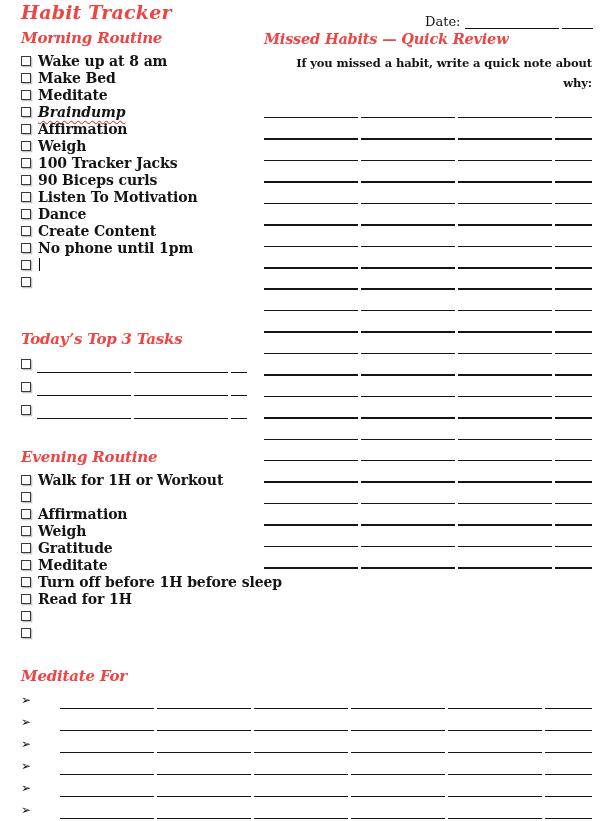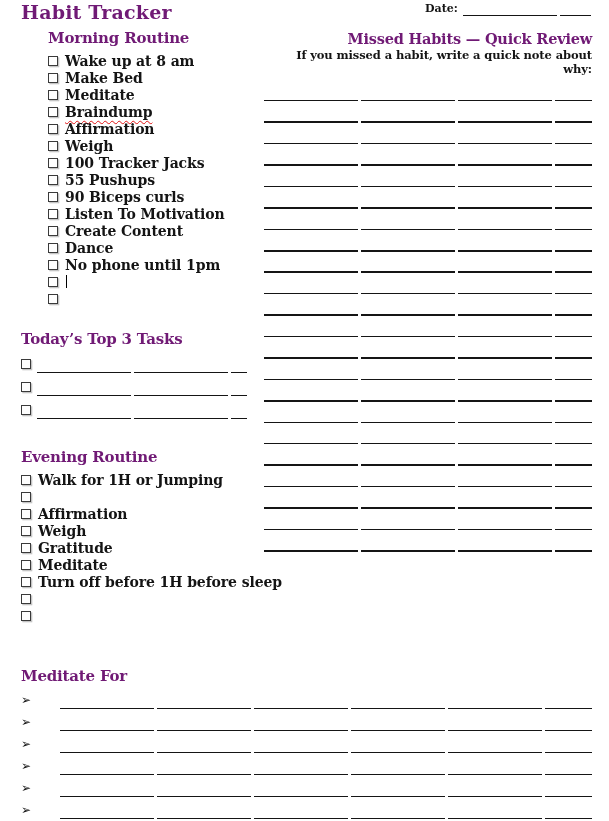--- a/index.html
+++ b/index.html
@@ -1,56 +1,57 @@
 <!DOCTYPE html>
 <html><head>
 <meta charset="utf-8">
 <style>
   html,body { margin:0; padding:0; }
   body {
     width:609px; height:821px; position:relative; overflow:hidden;
     background:#ffffff; font-family:"DejaVu Serif", serif; color:#141414;
     -webkit-font-smoothing:antialiased;
   }
-  .teal { color:#701a75; }
+  .teal { color:#ef4444;font-style:italic; }
   h1,h2 { margin:0; font-weight:bold; }
   h1 { font-size:19px; line-height:24px; letter-spacing:.2px; }
   h2 { font-size:15px; line-height:18px; letter-spacing:-.2px; }
 
   
   .ink { position:relative; }
   .ink::after {
     content:""; position:absolute; left:0; right:0; bottom:0; height:1.5px;
     background:repeating-linear-gradient(90deg,#151515 0 94px, rgba(0,0,0,0) 94px 97px);
   }
 
   
   .title { position:absolute; left:21px; top:0; }
   .date-wrap { position:absolute; left:425px; top:2px; display:flex; align-items:flex-end; }
-  .date-label { font-weight:bold; font-size:11px; line-height:14px; }
+  .date-label { font-weight:normal; font-size:13px; line-height:14px;margin-top:13px; }
   .date-line { width:128px; height:13px; margin-left:5px; }
 
   
   .check-row { display:flex; align-items:center; height:17px; }
   .cb {
     width:8px; height:8px; flex:none; margin-right:7px;
     border:1.5px solid #3a3a3a; background:#fefefe;
     box-shadow:1.3px 1.3px 0 0 #c4c4c4;
   }
   .item-label { font-weight:bold; font-size:14px; letter-spacing:-.1px; white-space:nowrap; }
   .misspelled {
     text-decoration-line:underline; text-decoration-style:wavy;
     text-decoration-color:#e01515; text-decoration-thickness:1px;
     text-underline-offset:2.5px;
+    font-style:italic;
   }
   .cursor { display:none; width:1.3px; height:13px; background:#000; margin-left:1px; }
   .has-cursor .cursor { display:inline-block; }
 
   
-  .sec-morning  { position:absolute; left:21px; top:29px;  width:232px;margin-left:27px; }
+  .sec-morning  { position:absolute; left:21px; top:29px;  width:232px; }
   .sec-tasks    { position:absolute; left:21px; top:330px; width:226px; }
   .sec-evening  { position:absolute; left:21px; top:448px; width:236px; }
   .sec-grateful { position:absolute; left:21px; top:667px; width:571px; }
   .sec-review   { position:absolute; left:264px; top:30px; width:328px; }
   .sec-morning h2, .sec-tasks h2, .sec-evening h2, .sec-grateful h2 { margin-bottom:5px; }
 
   
   .task-rows { margin-top:5px; }
   .task-row { position:relative; height:23px; }
   .task-row .cb { position:absolute; left:0; top:6px; margin:0; }
@@ -59,24 +60,24 @@
   
   .gl-rows { margin-top:2px; }
   .gl-row { position:relative; height:22px; }
   .arrow {
     position:absolute; left:0; top:3px; font-family:"DejaVu Sans", sans-serif;
     font-size:12px; line-height:14px; color:#111;
   }
   .gl-line { position:absolute; left:39px; right:0; bottom:3px; height:10px; }
 
   
-  .sec-review h2 { text-align:right; font-size:14.5px; }
+  .sec-review h2 { text-align:left; font-size:14.5px; }
   .review-prompt {
-    text-align:right; font-weight:bold; font-size:11.5px; line-height:14px;
-    letter-spacing:-.1px;
+    text-align:right; font-weight:bold; font-size:11.5px; line-height:20px;
+    margin-top:5px; letter-spacing:-.1px;
   }
   .review-lines { margin-top:4px; }
   .wline { height:21.45px; }
 </style>
 </head>
 <body>
 
 <h1 class="title teal">Habit Tracker</h1>
 <div class="date-wrap">
   <span class="date-label">Date:</span>
@@ -115,41 +116,36 @@
       <span class="item-label">Weigh</span>
 
     </div>
     <div class="check-row">
       <span class="cb"></span>
       <span class="item-label">100 Tracker Jacks</span>
 
     </div>
     <div class="check-row">
       <span class="cb"></span>
-      <span class="item-label">55 Pushups</span>
-
-    </div>
-    <div class="check-row">
-      <span class="cb"></span>
       <span class="item-label">90 Biceps curls</span>
 
     </div>
     <div class="check-row">
       <span class="cb"></span>
       <span class="item-label">Listen To Motivation</span>
 
     </div>
     <div class="check-row">
       <span class="cb"></span>
+      <span class="item-label">Dance</span>
+
+    </div>
+    <div class="check-row">
+      <span class="cb"></span>
       <span class="item-label">Create Content</span>
-
-    </div>
-    <div class="check-row">
-      <span class="cb"></span>
-      <span class="item-label">Dance</span>
 
     </div>
     <div class="check-row">
       <span class="cb"></span>
       <span class="item-label">No phone until 1pm</span>
 
     </div>
     <div class="check-row has-cursor">
       <span class="cb"></span>
       <span class="item-label"></span>
@@ -177,21 +173,21 @@
         <span class="cb"></span>
         <span class="task-line ink"></span>
       </div>
   </div>
 </section>
 
 <section class="sec-evening">
   <h2 class="teal">Evening Routine</h2>
   <div class="check-row">
       <span class="cb"></span>
-      <span class="item-label">Walk for 1H or Jumping</span>
+      <span class="item-label">Walk for 1H or Workout</span>
 
     </div>
     <div class="check-row">
       <span class="cb"></span>
 
     </div>
     <div class="check-row">
       <span class="cb"></span>
       <span class="item-label">Affirmation</span>
 
@@ -207,20 +203,25 @@
 
     </div>
     <div class="check-row">
       <span class="cb"></span>
       <span class="item-label">Meditate</span>
 
     </div>
     <div class="check-row">
       <span class="cb"></span>
       <span class="item-label">Turn off before 1H before sleep</span>
+
+    </div>
+    <div class="check-row">
+      <span class="cb"></span>
+      <span class="item-label">Read for 1H</span>
 
     </div>
     <div class="check-row">
       <span class="cb"></span>
       <span class="item-label"></span>
 
     </div>
     <div class="check-row">
       <span class="cb"></span>
       <span class="item-label"></span>

